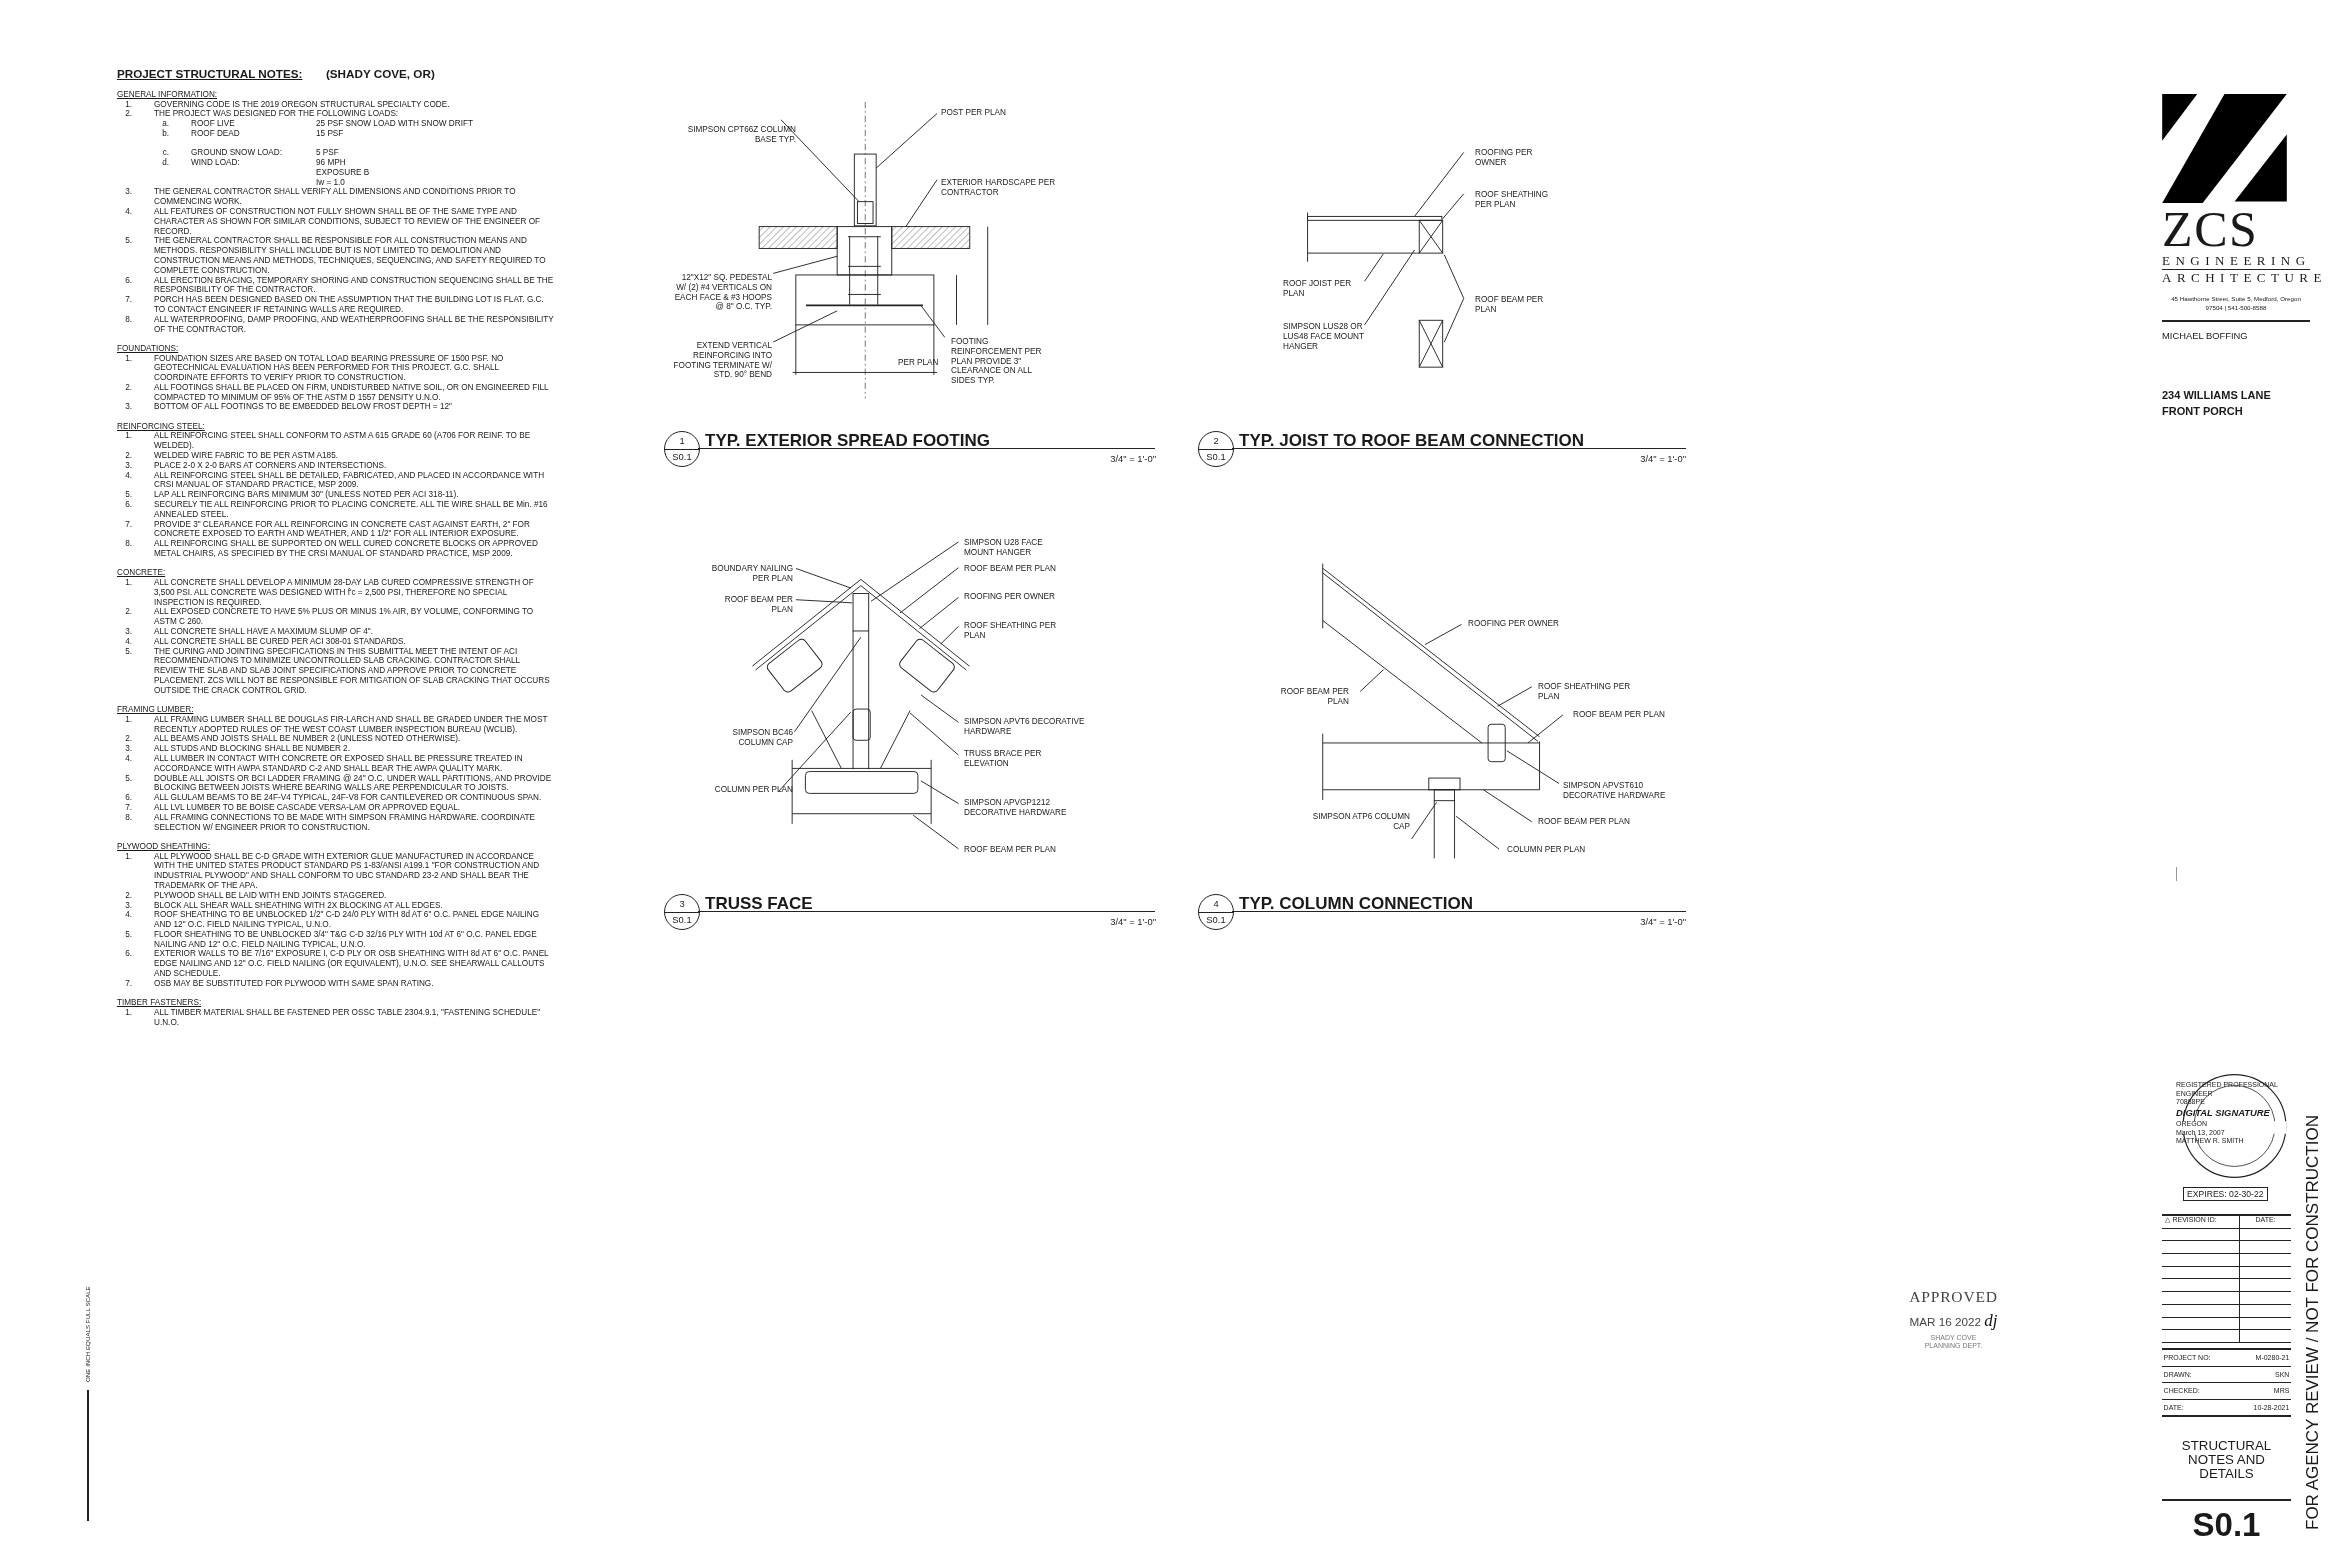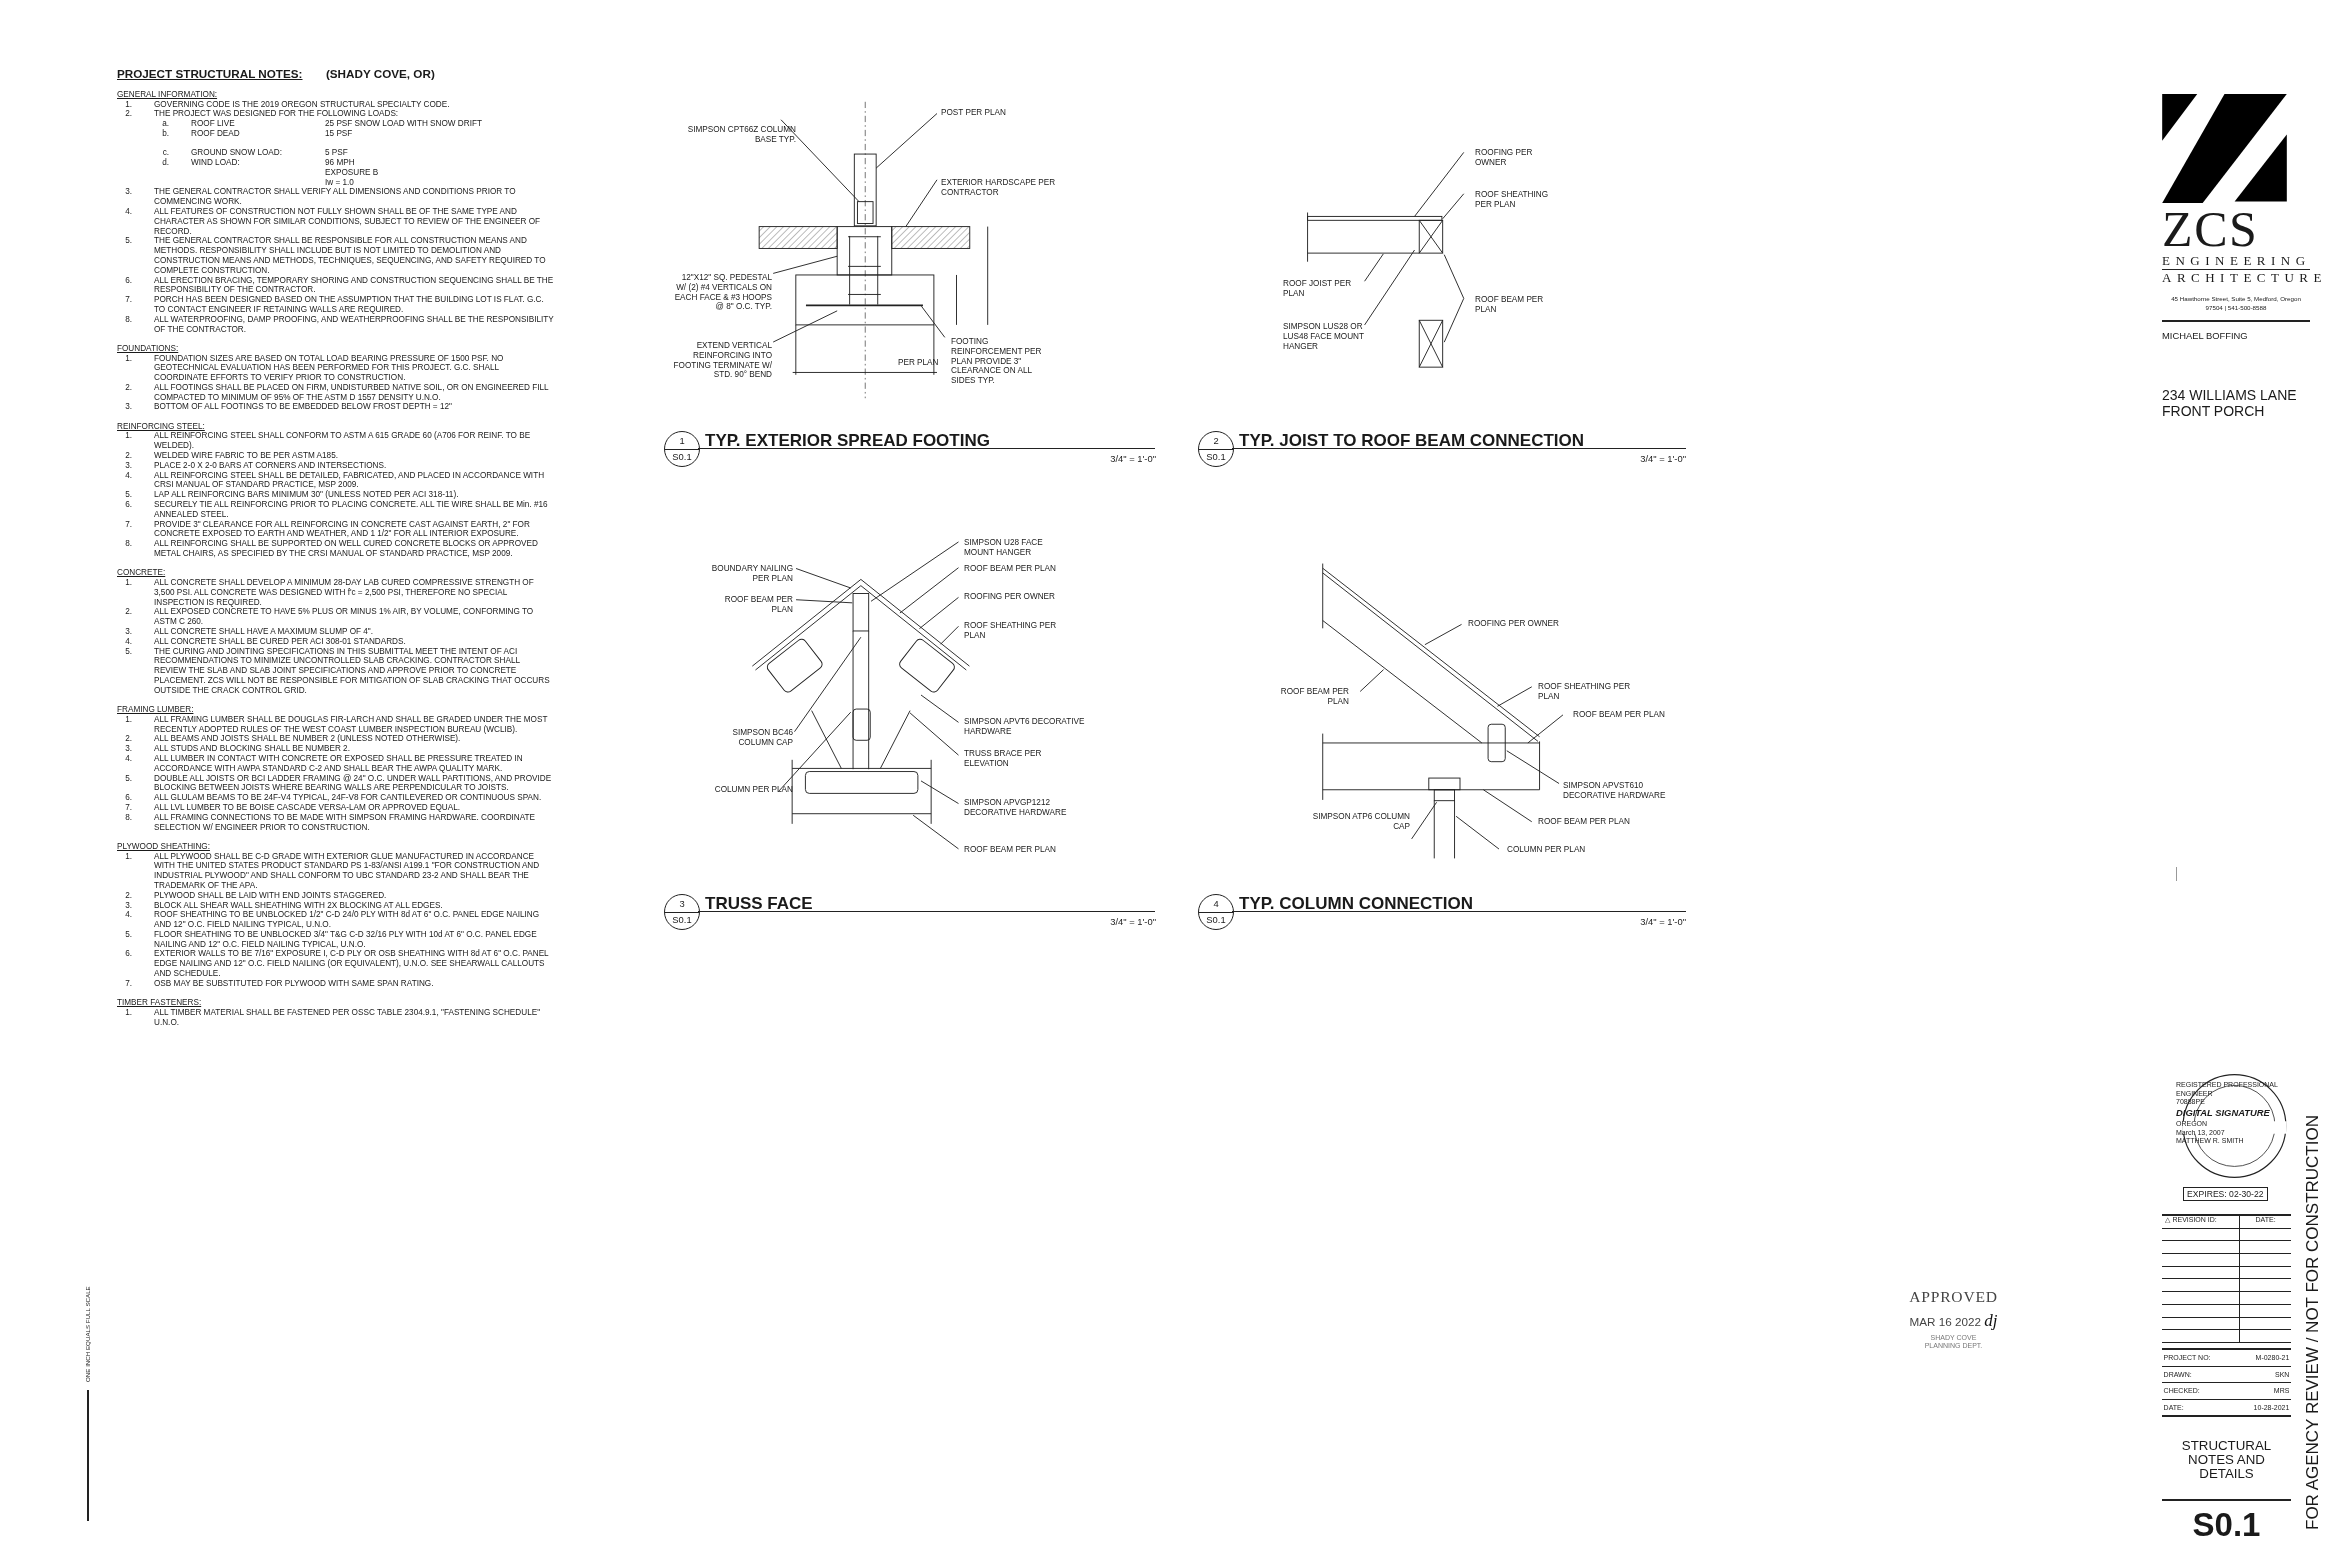--- a/index.html
+++ b/index.html
@@ -12,41 +12,41 @@
   #notes .title .loc{margin-left:23.4px;}
   .sec{margin-bottom:9.4px;}
   .sec-h{text-decoration:underline;font-size:8.2px;}
   .item{display:flex;}
   .item .n{width:37px;text-align:right;padding-right:22px;flex:none;box-sizing:border-box;}
   .item .t{flex:1;}
   .loads{margin-left:37px;}
   .load{display:flex;}
   .load .l{width:37px;flex:none;text-align:right;padding-right:22px;box-sizing:border-box;}
   .load .k{width:125px;flex:none;}
-  .load .v{flex:1;margin-left:9px;}
+  .load .v{flex:1;}
   .gap{height:9.4px;}
   
   .lbl{position:absolute;font-size:8.2px;line-height:9.8px;text-transform:uppercase;}
   .lbl.r{text-align:right;}
   .dt{position:absolute;height:47px;}
   .dt .bub{position:absolute;left:0;top:0;width:34px;height:34px;border:1.2px solid #222;border-radius:50%;font-size:9.4px;text-align:center;}
   .dt .bub .num{position:absolute;top:3.1px;left:0;right:0;}
   .dt .bub .sh{position:absolute;top:19px;left:0;right:0;}
   .dt .bub .ln{position:absolute;top:17px;left:0;right:0;border-top:0.8px solid #222;}
   .dt .name{position:absolute;left:41px;top:0;font-weight:bold;font-size:17px;}
   .dt .rule{position:absolute;left:34px;top:17px;height:0;border-top:1.6px solid #222;}
   .dt .scale{position:absolute;top:22px;font-size:9.4px;}
   
   #tb{left:2162px;top:94px;width:148px;}
   .logo-zcs{font-family:"Liberation Serif",serif;font-size:50px;letter-spacing:1.6px;line-height:47px;}
   .logo-sub{font-family:"Liberation Serif",serif;font-size:13px;letter-spacing:5.5px;}
   .addr{font-size:6.2px;text-align:center;margin-top:9.4px;line-height:8.6px;}
   .hr{border-top:2.3px solid #222;margin-top:7.8px;}
   .client{font-size:9.4px;margin-top:7.8px;}
-  .proj{font-weight:normal;font-size:14px;line-height:15.6px;margin-top:47px;}
+  .proj{font-weight:bold;font-size:11px;line-height:15.6px;margin-top:47px;}
   .rev{position:absolute;left:2162px;top:1214px;width:129px;border-top:2.3px solid #222;font-size:7px;}
   .rev .row{height:11.7px;border-bottom:0.8px solid #222;display:flex;}
   .rev .c1{width:74px;border-right:0.8px solid #222;padding-left:3.1px;}
   .rev .c2{flex:1;text-align:center;}
   .info{position:absolute;left:2162px;top:1348px;width:129px;border-top:2.3px solid #222;font-size:7px;}
   .info .row{height:15.6px;line-height:15.6px;border-bottom:0.8px solid #222;display:flex;justify-content:space-between;padding:0 1.6px;}
   .info .row:last-child{border-bottom:2.3px solid #222;}
   .sheet-title{position:absolute;left:2162px;top:1439px;width:129px;text-align:center;font-size:13.3px;line-height:14px;}
   .sheet-no{position:absolute;left:2162px;top:1499px;width:129px;text-align:center;font-weight:bold;font-size:33px;border-top:2.3px solid #222;padding-top:4.7px;}
   .vert{position:absolute;left:2303px;top:1530px;transform-origin:0 0;transform:rotate(-90deg);font-size:17px;white-space:nowrap;}

